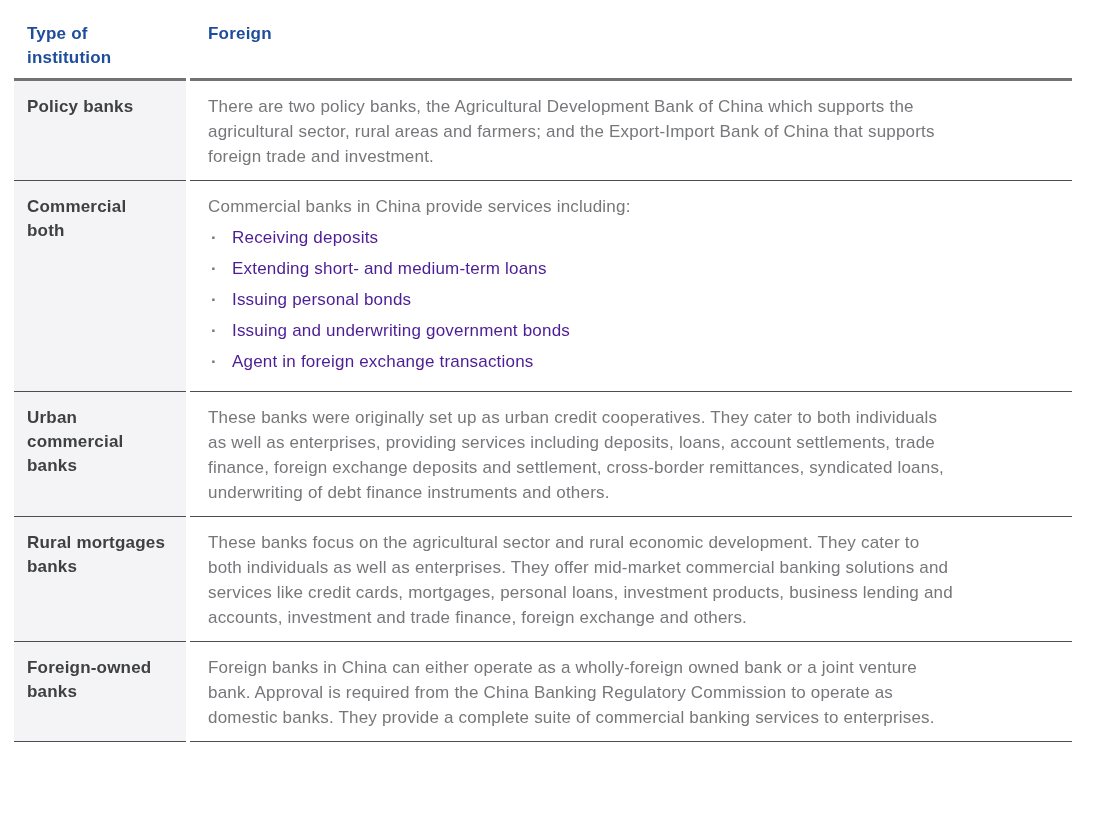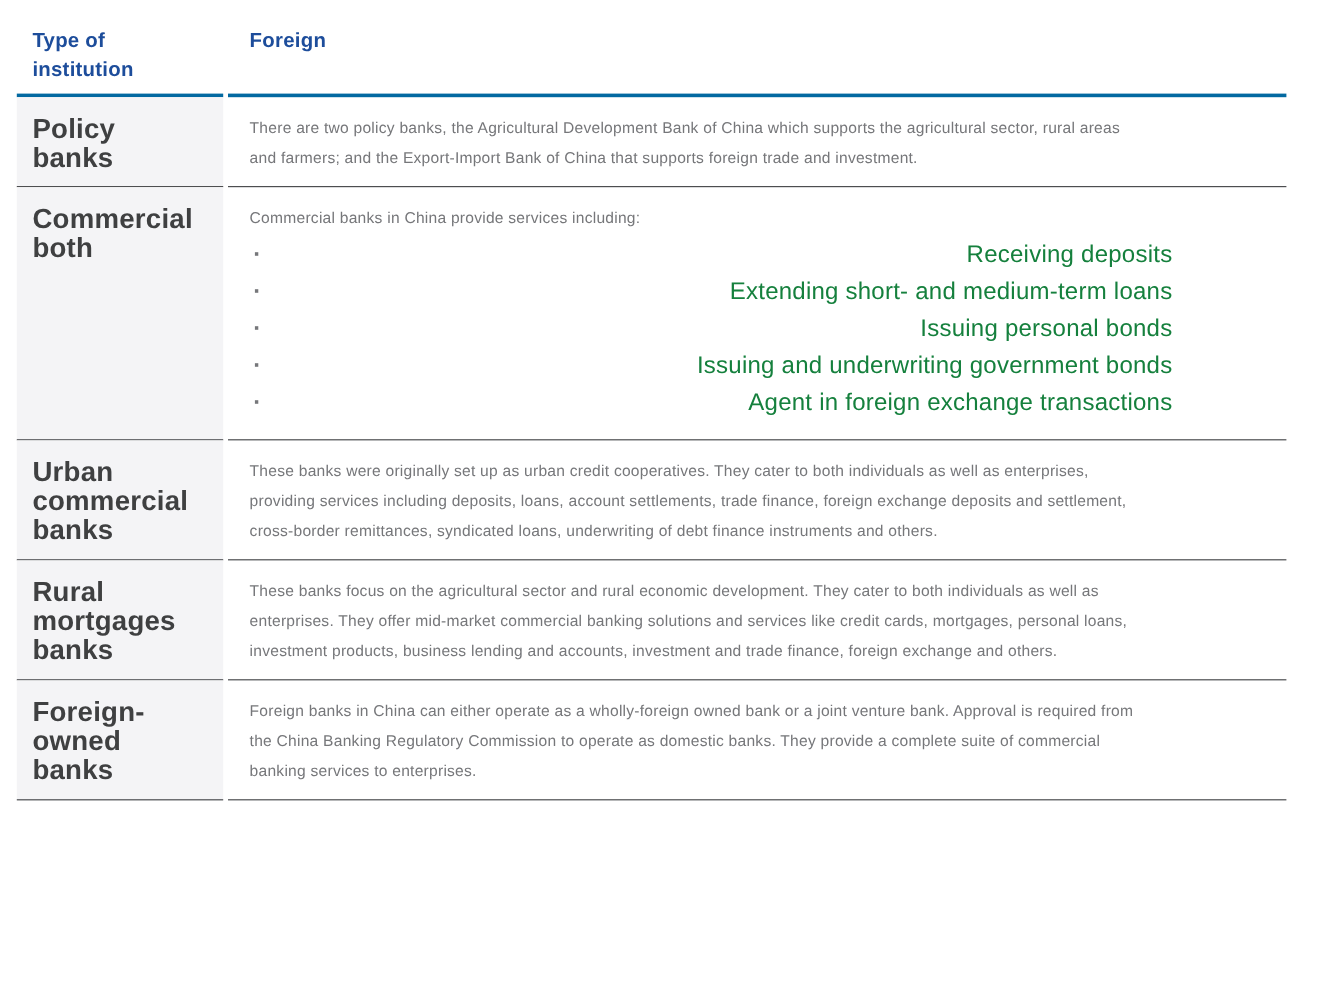--- a/index.html
+++ b/index.html
@@ -26,72 +26,71 @@
   .cell {
     box-sizing: border-box;
   }
   
   .head-cell {
     color: #1d4d9b;
     font-weight: 700;
     font-size: 17px;
     line-height: 24px;
     letter-spacing: 0.2px;
-    border-bottom: 3px solid #0369a1;
+    border-bottom: 3px solid #737373;
     padding: 8px 10px 8px 13px;
   }
   .head-cell.col-details {
     padding-left: 18px;
   }
   .head-cell.col-type {
     max-width: 172px;
   }
   
   .body-cell {
     border-bottom: 1px solid #4d4e50;
   }
   .col-type.body-cell {
     background: #f4f4f6;
     padding: 14px 10px 12px 13px;
   }
   .type-label {
     color: #3f4041;
     font-weight: 700;
-    font-size: 23px;
+    font-size: 17px;
     line-height: 24px;
     letter-spacing: 0.2px;
     display: block;
     max-width: 140px;
   }
   .col-details.body-cell {
     padding: 13px 10px 11px 18px;
   }
   .details-text {
     color: #76777a;
-    font-size: 13px;
+    font-size: 17px;
     line-height: 25px;
     letter-spacing: 0.2px;
     margin: 0;
     max-width: 745px;
   }
   .bullet-list {
     list-style: none;
     margin: 4px 0 0 0;
     padding: 0;
   }
   .bullet-item {
     position: relative;
-    color: #15803d;
-    font-size: 20px;
+    color: #4c1d95;
+    font-size: 17px;
     line-height: 25px;
     letter-spacing: 0.2px;
     padding-left: 24px;
     margin: 6px 0;
     max-width: 745px;
-    text-align: right;
   }
   .bullet-item::before {
     content: "\00B7";
     position: absolute;
     left: 3px;
     top: 0;
     font-weight: 700;
     color: #76777a;
   }
 </style>

